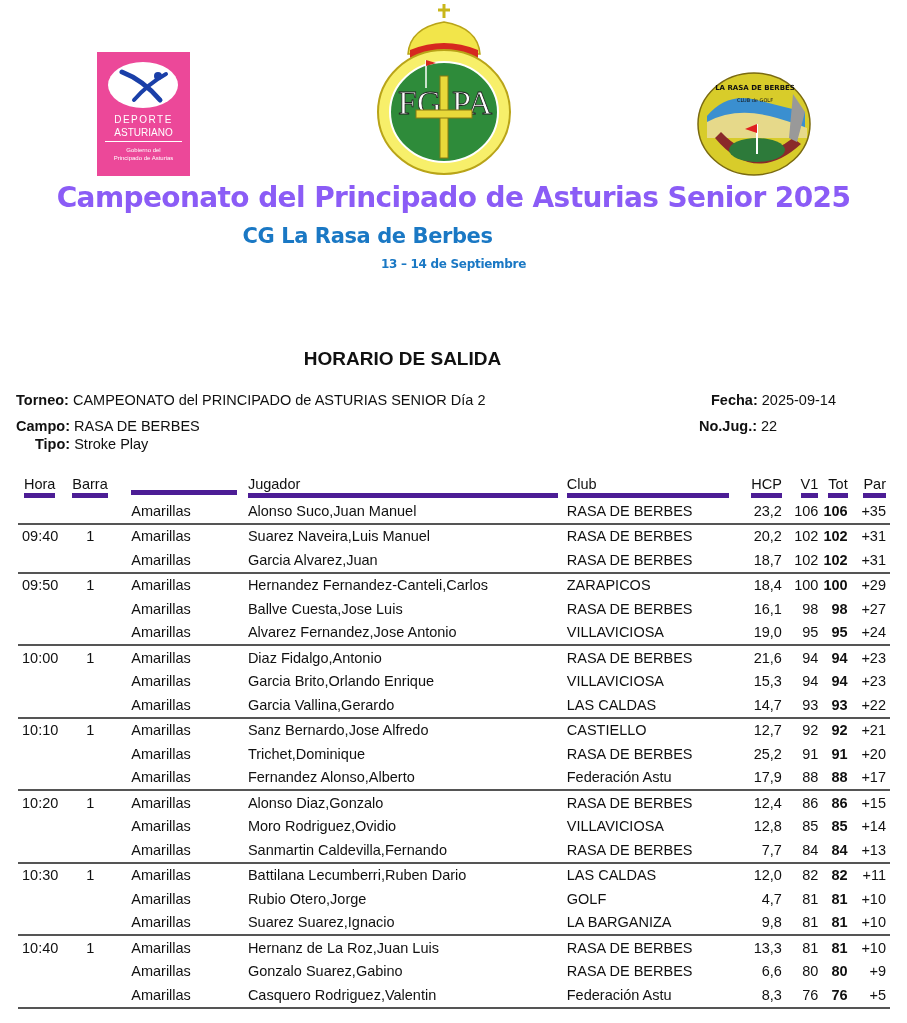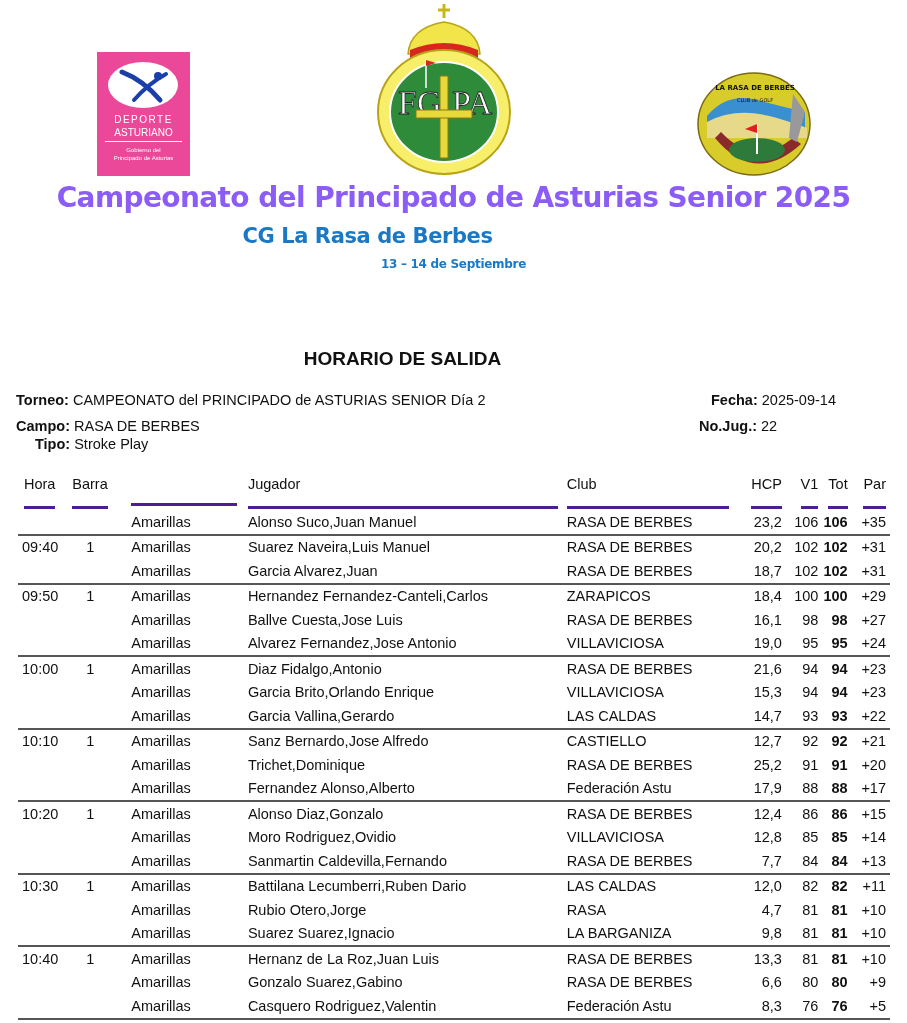--- a/index.html
+++ b/index.html
@@ -47,21 +47,21 @@
     .meta b { font-weight: bold; }
 
     table.sched {
       position: absolute; left: 18px; top: 476px; width: 872px;
       border-collapse: collapse; font-size: 14.5px; color: #111;
     }
     table.sched th {
       font-weight: normal; text-align: left; height: 20px; padding: 0 0 1px 0;
       vertical-align: bottom; white-space: nowrap;
     }
-    table.sched th .u { display: inline-block; border-bottom: 3px solid #4c1d95; padding-bottom: 14px; }
+    table.sched th .u { display: inline-block; border-bottom: 5px solid #4c1d95; padding-bottom: 1px; }
     table.sched td { height: 23.5px; padding: 0; white-space: nowrap; vertical-align: middle; }
     table.sched tr.group-start td { border-top: 2px solid #555; }
     table.sched tr.last td { border-bottom: 2px solid #555; }
     .c-hora { width: 50px; padding-left: 4px !important; }
     .c-barra { width: 48px; padding-left: 14px !important; }
     .c-tee { width: 118px; }
     .c-jug { width: 320px; }
     .c-club { width: 172px; }
     .c-hcp { width: 46px; text-align: right; }
     .c-v1 { width: 38px; text-align: right; }
@@ -343,21 +343,21 @@
         <td class="c-hcp">12,0</td>
         <td class="c-v1">82</td>
         <td class="c-tot">82</td>
         <td class="c-par">+11</td>
       </tr>
       <tr>
         <td class="c-hora"></td>
         <td class="c-barra"></td>
         <td class="c-tee">Amarillas</td>
         <td class="c-jug">Rubio Otero,Jorge</td>
-        <td class="c-club">RASA</td>
+        <td class="c-club">GOLF</td>
         <td class="c-hcp">4,7</td>
         <td class="c-v1">81</td>
         <td class="c-tot">81</td>
         <td class="c-par">+10</td>
       </tr>
       <tr>
         <td class="c-hora"></td>
         <td class="c-barra"></td>
         <td class="c-tee">Amarillas</td>
         <td class="c-jug">Suarez Suarez,Ignacio</td>

